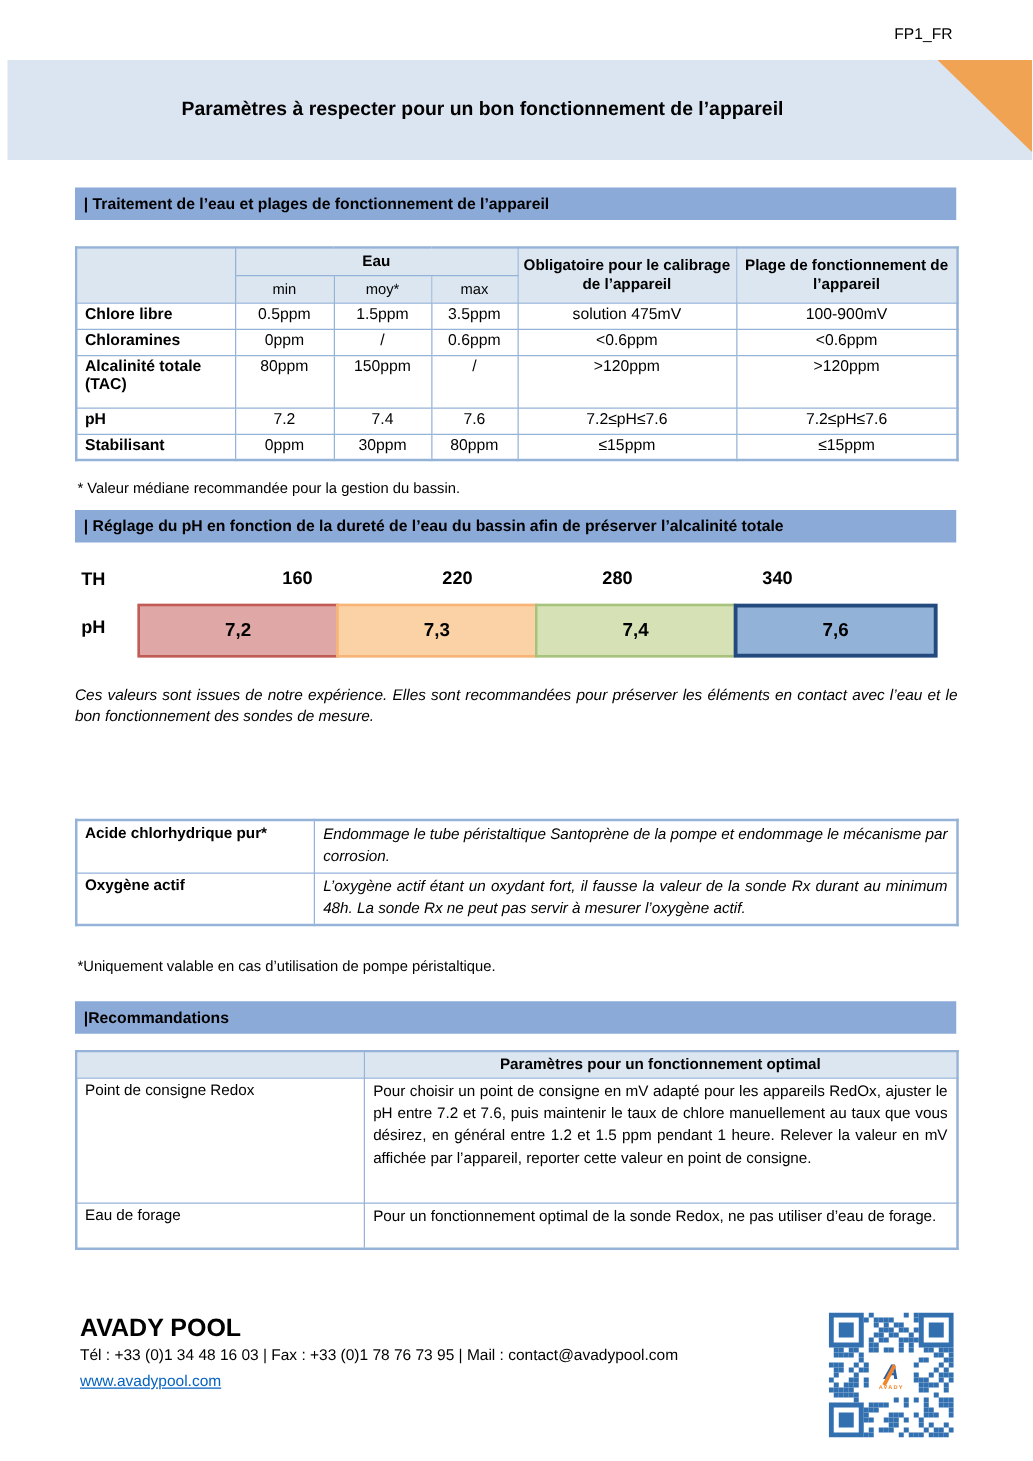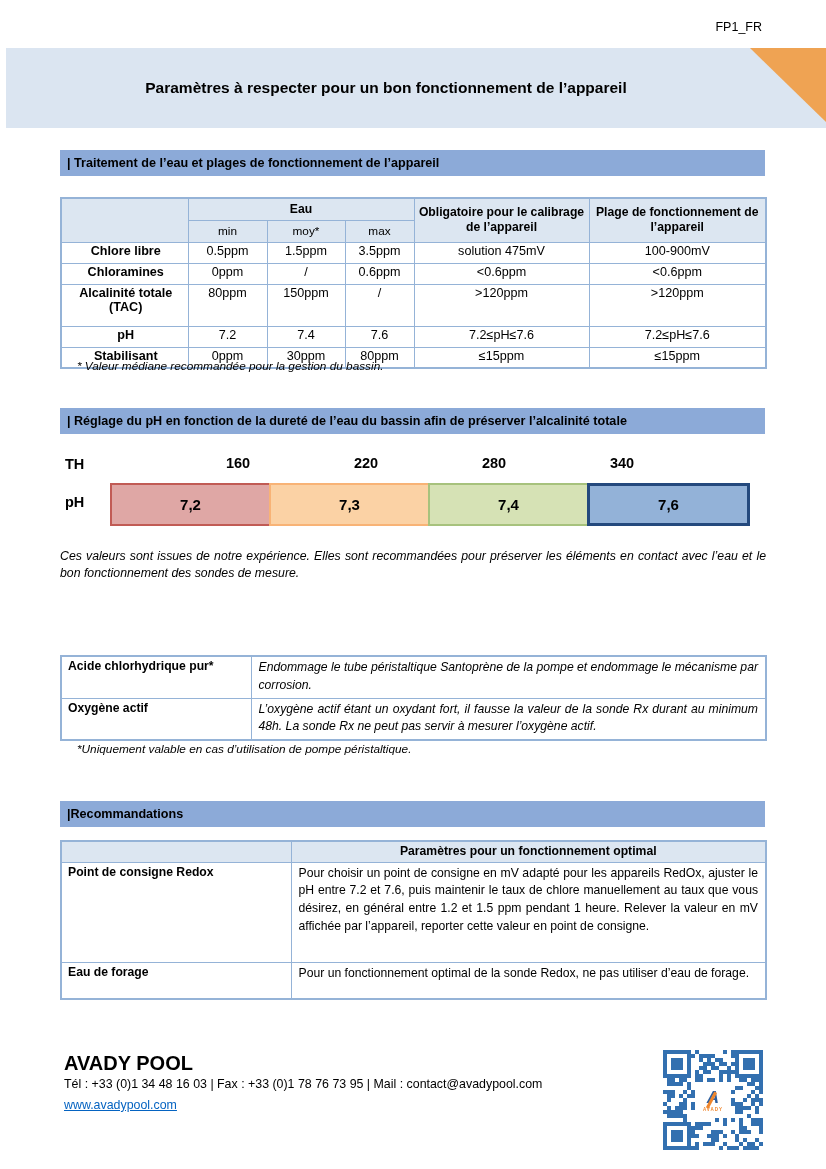--- a/index.html
+++ b/index.html
@@ -21,22 +21,22 @@
 
   
   table{border-collapse:collapse;table-layout:fixed;position:absolute;left:60px;width:705px;
         font-size:12.4px;}
   th,td{border:1px solid #95b3d7;padding:1px 4px;box-sizing:border-box;overflow:hidden;}
   table{border:2px solid #95b3d7;}
   thead th{background:#dce6f1;font-weight:bold;font-size:12.2px;line-height:1.25;}
   .t1{top:197px;}
   .t1 .subhead{font-weight:normal;font-size:11.8px;background:#dce6f1;}
   .t1 tbody td{text-align:center;vertical-align:top;font-size:12.6px;}
-  .t1 tbody td.lbl{text-align:center;font-weight:bold;padding-left:6px;}
-  .footnote{position:absolute;left:77px;font-style:italic;font-size:11.8px;}
+  .t1 tbody td.lbl{text-align:left;font-weight:bold;padding-left:6px;}
+  .footnote{position:absolute;left:62px;font-size:11.8px;margin-top:24px;}
   .fn1{top:359px}.fn2{top:742px}
 
   
   .axis-label{position:absolute;left:65px;font-weight:bold;font-size:14.5px;}
   .axis-th{top:456px}.axis-ph{top:494px}
   .boundary{position:absolute;top:455px;transform:translateX(-50%);font-weight:bold;font-size:14.5px;}
   .b0{left:238px}.b1{left:366px}.b2{left:494px}.b3{left:622px}
   .ph-boxes{position:absolute;top:483px;left:110px;width:640px;height:43px;display:flex;}
   .seg{flex:1;border:2px solid #a21caf;box-sizing:border-box;display:flex;align-items:center;
        justify-content:center;font-weight:bold;font-size:15px;margin-left:-2px;}
@@ -48,21 +48,21 @@
   
   .t2{top:655px;}
   .t2 td{vertical-align:top;font-size:12.2px;line-height:1.45;}
   .t2 td.lbl{font-weight:bold;padding-left:6px;}
   .t2 td.desc{text-align:justify;padding:2px 7px;font-style:italic;}
 
   
   .t3{top:840px;}
   .t3 thead th{font-size:12.2px;}
   .t3 td{vertical-align:top;font-size:12.2px;line-height:1.45;}
-  .t3 td.lbl{font-weight:bold;padding-left:6px;}
+  .t3 td.lbl{font-weight:normal;padding-left:6px;}
   .t3 td.desc{text-align:justify;padding:2px 7px;}
 
   
   .footer-company{position:absolute;top:1052px;left:64px;font-weight:bold;font-size:20px;}
   .footer-contact{position:absolute;top:1077px;left:64px;font-size:12.4px;}
   .footer-link{position:absolute;top:1098px;left:64px;font-size:12.4px;color:#0563c1;
        text-decoration:underline;}
   .qr-wrap{position:absolute;top:1050px;left:663px;width:100px;height:100px;}
   .qr-logo{position:absolute;top:33px;left:33px;width:34px;height:34px;background:#fff;
        display:flex;flex-direction:column;align-items:center;justify-content:center;}

